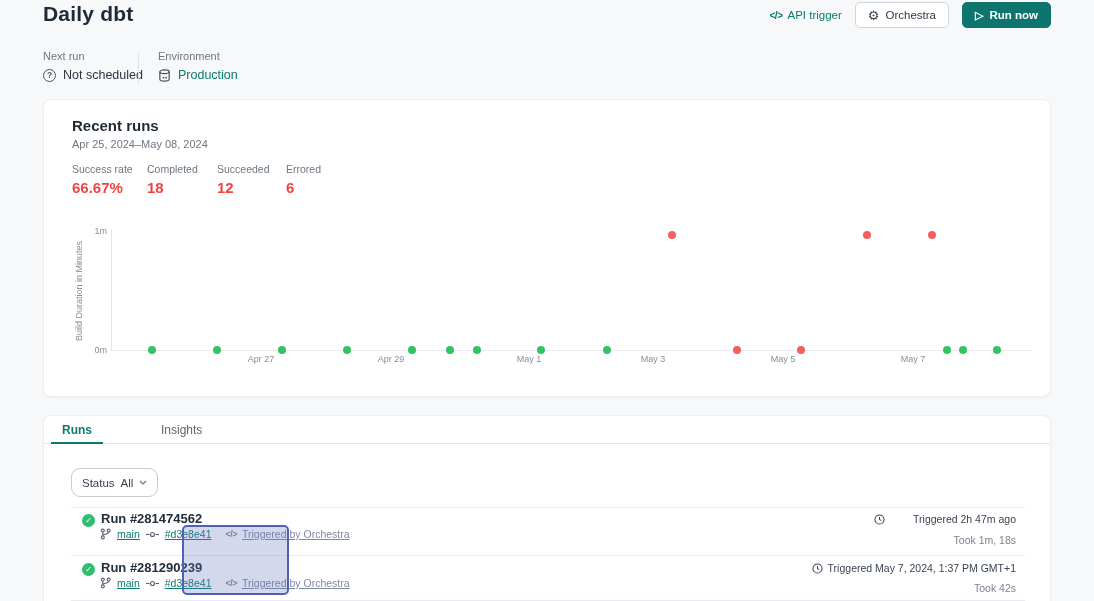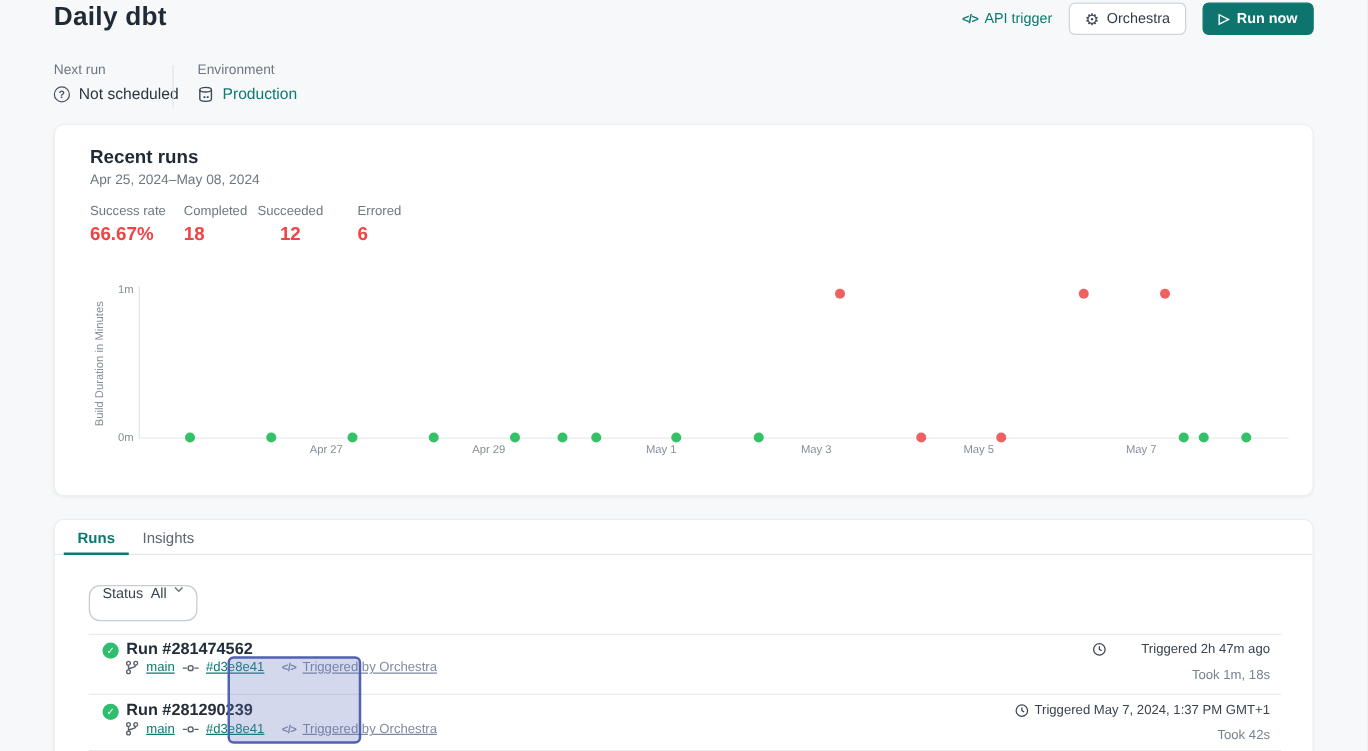--- a/index.html
+++ b/index.html
@@ -36,26 +36,26 @@
   .stat .val { font-size:15px; font-weight:700; color:#ef4444; margin-top:4px; }
   
   .chart-layer { position:absolute; inset:0; }
   .ylabel { position:absolute; left:35px; top:191px; transform:translate(-50%,-50%) rotate(-90deg); font-size:9px; color:#868e98; white-space:nowrap; }
   .ytick { position:absolute; left:39px; width:24px; text-align:right; font-size:9px; color:#868e98; }
   .axis-v { position:absolute; left:67px; top:129px; width:1px; height:122px; background:#e4e7ea; }
   .axis-h { position:absolute; left:67px; top:250px; width:920px; height:1px; background:#e9ebee; }
   .xtick { position:absolute; top:254px; transform:translateX(-50%); font-size:9px; color:#868e98; white-space:nowrap; }
   .dot { position:absolute; width:8px; height:8px; border-radius:50%; transform:translate(-50%,-50%); cursor:pointer; }
   
-  .tabbar { position:absolute; left:0; top:0; width:100%; height:28px; border-bottom:1px solid #e6e8eb; display:flex; align-items:stretch; padding-left:7px; }
+  .tabbar { position:absolute; left:0; top:0; width:100%; height:28px; border-bottom:1px solid #e6e8eb; display:flex; align-items:stretch; padding-left:7px;gap:47px; }
   .tab { display:flex; align-items:center; padding:0 11px; font-size:12px; color:#5b6672; cursor:pointer; position:relative; }
   .tab.active { color:#0b7a70; font-weight:700; }
   .tab.active::after { content:""; position:absolute; left:0; right:0; bottom:-1px; height:2px; background:#0b7a70; }
   
-  .status-filter { position:absolute; left:27px; top:52px; height:29px; padding:0 10px; border:1px solid #c6ccd3; border-radius:9px; display:flex; gap:6px; font-size:11.5px; color:#38424f; background:#fff; cursor:pointer; }
+  .status-filter { position:absolute; left:27px; top:52px; height:29px; padding:0 10px; border:1px solid #c6ccd3; border-radius:9px; display:flex; align-items:center; gap:6px; font-size:11.5px; color:#38424f; background:#fff; cursor:pointer; }
   
   .h-divider { position:absolute; left:27px; width:954px; height:1px; background:#e9ebee; }
   .check-circle { position:absolute; width:13px; height:13px; border-radius:50%; background:#2ebe6e; color:#fff; font-size:8px; display:flex; align-items:center; justify-content:center; }
   .run-title { position:absolute; font-size:13px; font-weight:700; color:#222e3a; cursor:pointer; }
   .sub-row { position:absolute; display:flex; align-items:center; gap:6px; font-size:10.5px; }
   .sub-link { color:#0b7a70; text-decoration:underline; cursor:pointer; }
   .trigger-chip { display:flex; align-items:center; gap:5px; color:#7e89a3; margin-left:8px; }
   .trigger-chip .src { text-decoration:underline; cursor:pointer; }
   .trigger-chip .code-glyph { font-size:9px; color:#7e89a3; }
   .right-line { position:absolute; right:34px; display:flex; align-items:center; gap:5px; font-size:10.5px; color:#3a4450; }
@@ -107,21 +107,21 @@
     <div class="card-sub">Apr 25, 2024–May 08, 2024</div>
 
     <div class="stat" style="left:28px;">
       <div class="lbl">Success rate</div>
       <div class="val">66.67%</div>
     </div>
     <div class="stat" style="left:103px;">
       <div class="lbl">Completed</div>
       <div class="val">18</div>
     </div>
-    <div class="stat" style="left:162px;text-align:center;">
+    <div class="stat" style="left:173px;">
       <div class="lbl">Succeeded</div>
       <div class="val">12</div>
     </div>
     <div class="stat" style="left:242px;">
       <div class="lbl">Errored</div>
       <div class="val">6</div>
     </div>
 
     <div class="chart-layer">
       <div class="ylabel">Build Duration in Minutes</div>

